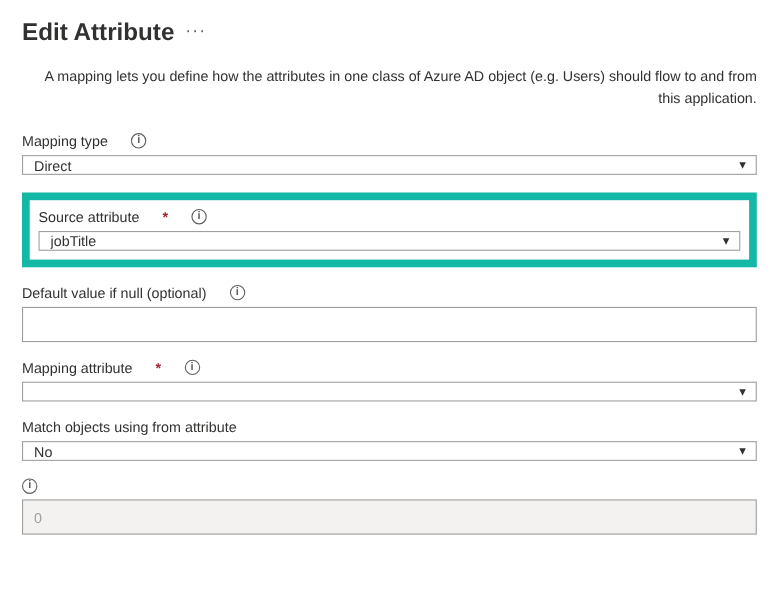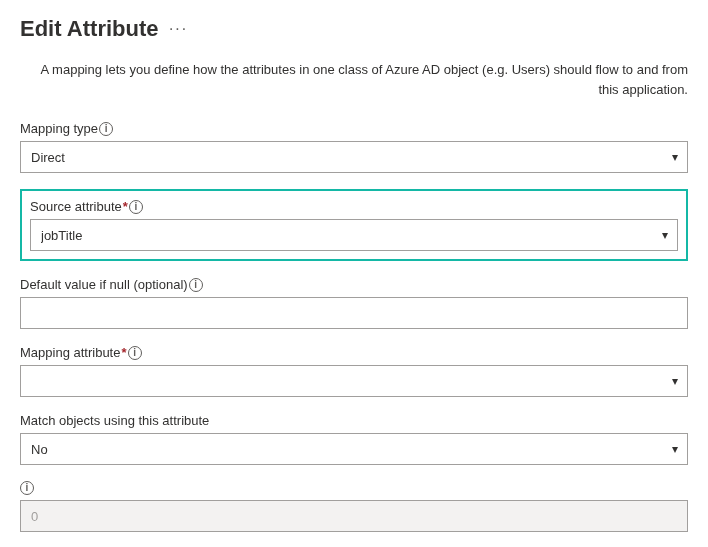--- a/index.html
+++ b/index.html
@@ -45,22 +45,22 @@
       line-height: 1.5;
       text-align: right;
     }
 
     .form-group {
       margin-bottom: 16px;
     }
 
     .form-label {
       display: flex;
-      align-items: flex-end;
-      gap: 1px;
+      align-items: flex-start;
+      gap: 21px;
       font-size: 13px;
       color: #323130;
       margin-bottom: 5px;
     }
 
     .required-star {
       color: #a4262c;
       font-weight: 600;
     }
 
@@ -79,21 +79,21 @@
       line-height: 1;
     }
 
     .select-wrapper {
       position: relative;
       width: 100%;
     }
 
     .form-select {
       width: 100%;
-      height: 32px;
+      height: 18px;
       padding: 0 32px 0 10px;
       border: 1px solid #a19f9d;
       background: #ffffff;
       font-size: 13px;
       color: #323130;
       appearance: none;
       cursor: pointer;
       outline: none;
     }
 
@@ -120,21 +120,21 @@
 
     .form-input.disabled,
     .form-select.disabled {
       background: #f3f2f1;
       color: #a19f9d;
       cursor: not-allowed;
     }
 
     
     .form-group.highlighted {
-      border: 2px solid #14b8a6;
+      border: 7px solid #14b8a6;
       padding: 8px 8px 8px 8px;
       margin-bottom: 16px;
     }
 
     .form-group.highlighted .form-label {
       margin-bottom: 5px;
     }
   </style>
 </head>
 <body>
@@ -195,21 +195,21 @@
   <div class="select-wrapper">
     <select class="form-select">
       <option value=""></option>
     </select>
     <span class="select-arrow">▾</span>
   </div>
 </div>
 
 <div class="form-group">
   <div class="form-label">
-    <span>Match objects using this attribute</span>
+    <span>Match objects using from attribute</span>
   </div>
   <div class="select-wrapper">
     <select class="form-select">
       <option value="No" selected="">No</option>
       <option value="Yes">Yes</option>
     </select>
     <span class="select-arrow">▾</span>
   </div>
 </div>
 

